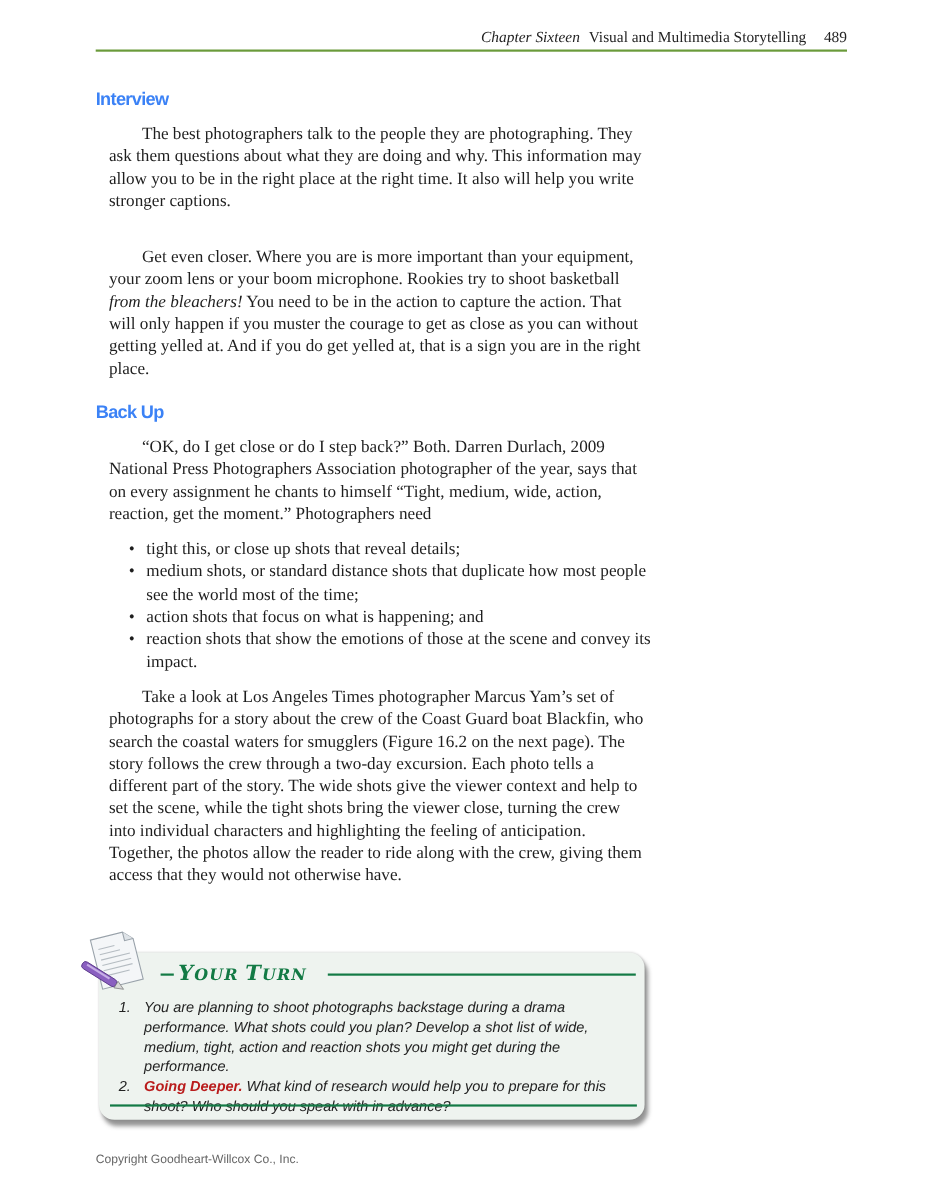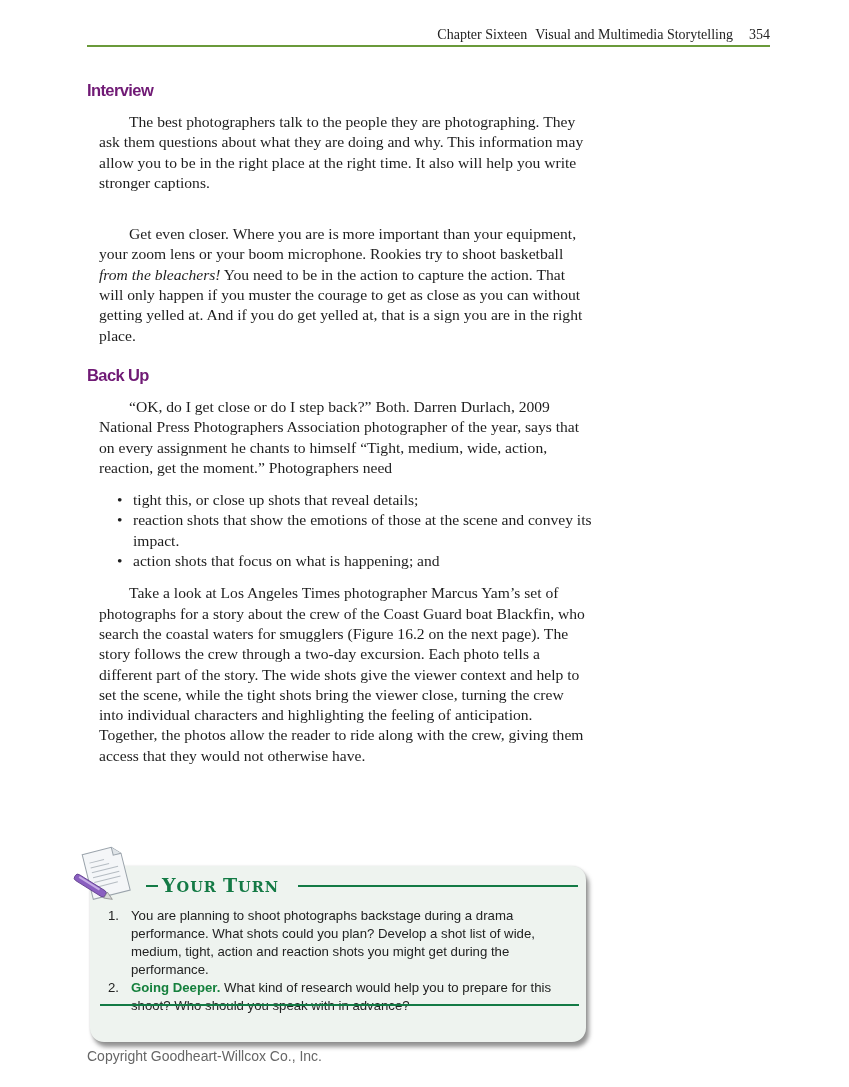--- a/index.html
+++ b/index.html
@@ -4,84 +4,86 @@
 <style>
   html, body { margin:0; padding:0; background:#ffffff; }
   body { width:849px; height:1087px; position:relative; overflow:hidden; }
   .page { position:absolute; left:0; top:0; width:849px; height:1087px; }
 
   .running-head {
     position:absolute; left:87px; top:27px; width:683px; height:18px;
     font-family:"Liberation Serif","DejaVu Serif",serif; font-size:14px; color:#222;
     text-align:right; white-space:nowrap;
   }
-  .running-head .chap { margin-right:8px;margin-left:12px; }
+  .running-head .chap { font-style:italic; margin-right:8px;margin-left:12px; }
   .running-head .pnum { margin-left:16px; }
   .head-rule { position:absolute; left:87px; top:45px; width:683px; height:1.5px; background:#6a9a3a; }
 
   .body { position:absolute; left:87px; top:80px; width:510px;
     font-family:"Liberation Serif","DejaVu Serif",serif; font-size:15.6px; line-height:20.3px; color:#1e1e1e; }
   h2.sec { font-family:"Liberation Sans","DejaVu Sans",sans-serif; font-weight:bold; font-size:16.5px;
-    color:#701a75; margin:0; line-height:20px; letter-spacing:-0.6px; }
+    color:#3b82f6; margin:0; line-height:20px; letter-spacing:-0.6px; }
   .body p { margin:12px; text-indent:30px; }
   .sec-gap { height:7px; }
   .sec-gap2 { height:7px; }
   ul.shots { list-style:none; margin:0; padding:0 0 0 30px; }
   ul.shots li { position:relative; padding-left:16px; }
   ul.shots li::before { content:"•"; position:absolute; left:0; top:0; }
 
   .yt-box {
-    position:absolute; left:90px; top:866px; width:496px; height:176px;
+    position:absolute; left:90px; top:866px; width:496px; height:152px;
     background:#eef3ef; border-radius:14px;
     box-shadow: 3px 5px 4px rgba(60,60,60,0.55), 0 0 2px rgba(0,0,0,0.15);
+    font-style: italic;
   }
   .yt-title-row { position:absolute; left:56px; top:8px; width:432px; height:24px; }
   .yt-dash { position:absolute; left:0; top:11px; width:12px; height:2.2px; background:#137a45; }
   .yt-title { position:absolute; left:16px; top:0; font-family:"DejaVu Serif","Liberation Serif",serif;
     font-weight:bold; color:#137a45; font-size:19px; letter-spacing:1px; white-space:nowrap; }
   .yt-title .cap { font-size:19px; }
   .yt-title .sc { font-size:14.5px; }
   .yt-line { position:absolute; left:152px; top:11px; right:0; height:2.2px; background:#137a45; }
   .yt-list { position:absolute; left:18px; top:41px; width:480px;
     font-family:"Liberation Sans","DejaVu Sans",sans-serif; font-size:13.2px; line-height:18px; color:#222;
     margin:0; padding:0; list-style:none; }
   .yt-list li { position:relative; padding-left:23px; }
   .yt-list .num { position:absolute; left:0; top:0; }
-  .yt-list .deep { color:#15803d; font-weight:bold; }
+  .yt-list .deep { color:#b91c1c; font-weight:bold; }
   .yt-bottom-rule { position:absolute; left:10px; top:138px; width:479px; height:2.2px; background:#137a45; }
 
   .notepad-icon { position:absolute; left:68px; top:846px; width:72px; height:62px; }
 
   .copyright { position:absolute; left:87px; top:1048px; font-family:"Liberation Sans","DejaVu Sans",sans-serif;
-    font-size:14px; color:#666; }
+    font-size:11px; color:#666; }
 </style>
 </head>
 <body>
 
 <div class="page">
 
   <div class="running-head">
-    <span class="chap">Chapter Sixteen</span><span>Visual and Multimedia Storytelling</span><span class="pnum">354</span>
+    <span class="chap">Chapter Sixteen</span><span>Visual and Multimedia Storytelling</span><span class="pnum">489</span>
   </div>
   <div class="head-rule"></div>
 
   <div class="body">
     <h2 class="sec">Interview</h2>
     <p>The best photographers talk to the people they are photographing. They ask them questions about what they are doing and why. This information may allow you to be in the right place at the right time. It also will help you write stronger captions.</p>
 
     <div class="sec-gap"></div>
     <p><span>Get even closer. Where you are is more important than your equipment, your zoom lens or your boom microphone. Rookies try to shoot basketball </span><i>from the bleachers!</i><span> You need to be in the action to capture the action. That will only happen if you muster the courage to get as close as you can without getting yelled at. And if you do get yelled at, that is a sign you are in the right place.</span></p>
 
     <div class="sec-gap2"></div>
     <h2 class="sec">Back Up</h2>
     <p>“OK, do I get close or do I step back?” Both. Darren Durlach, 2009 National Press Photographers Association photographer of the year, says that on every assignment he chants to himself “Tight, medium, wide, action, reaction, get the moment.” Photographers need</p>
     <ul class="shots">
       <li>tight this, or close up shots that reveal details;</li>
+      <li>medium shots, or standard distance shots that duplicate how most people see the world most of the time;</li>
+      <li>action shots that focus on what is happening; and</li>
       <li>reaction shots that show the emotions of those at the scene and convey its impact.</li>
-      <li>action shots that focus on what is happening; and</li>
     </ul>
     <p>Take a look at Los Angeles Times photographer Marcus Yam’s set of photographs for a story about the crew of the Coast Guard boat Blackfin, who search the coastal waters for smugglers (Figure 16.2 on the next page). The story follows the crew through a two-day excursion. Each photo tells a different part of the story. The wide shots give the viewer context and help to set the scene, while the tight shots bring the viewer close, turning the crew into individual characters and highlighting the feeling of anticipation. Together, the photos allow the reader to ride along with the crew, giving them access that they would not otherwise have.</p>
   </div>
 
   <div class="yt-box">
     <div class="yt-title-row">
       <div class="yt-dash"></div>
       <div class="yt-title"><span class="cap">Y</span><span class="sc">OUR </span><span class="cap">T</span><span class="sc">URN</span></div>
       <div class="yt-line"></div>
     </div>

